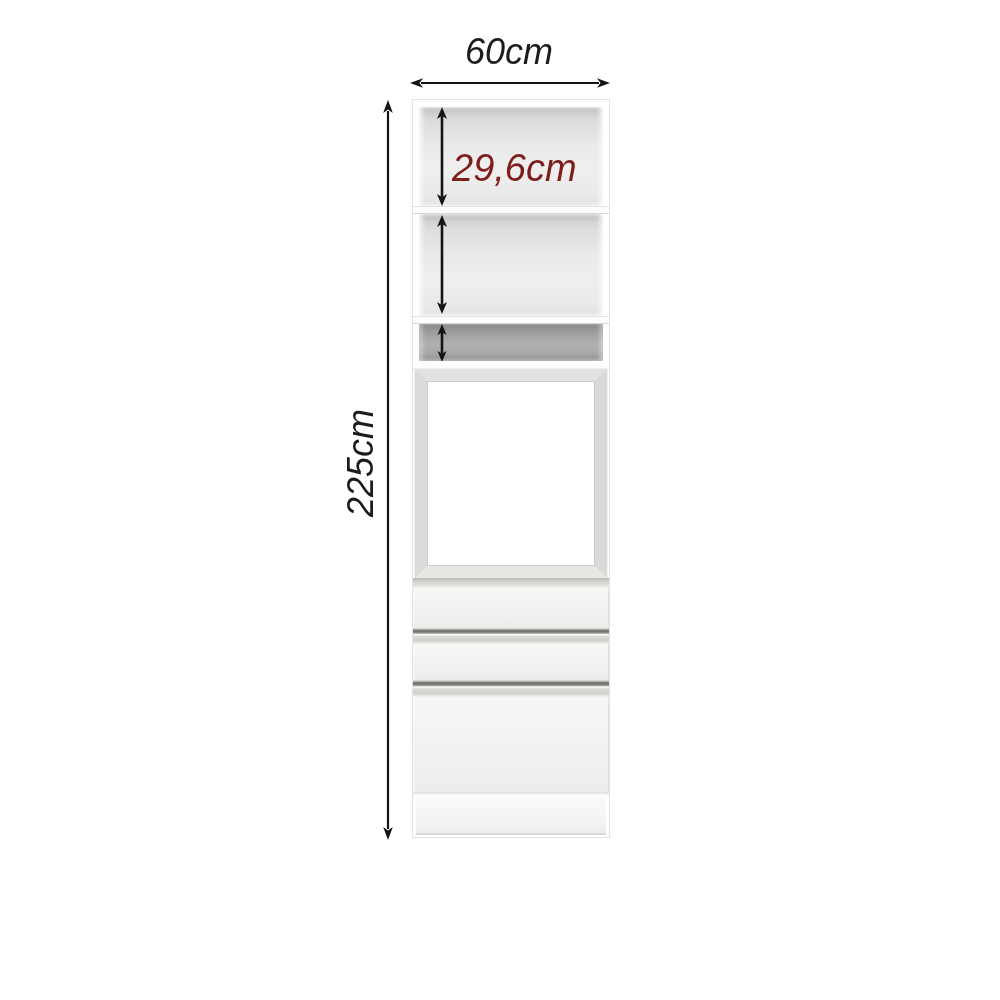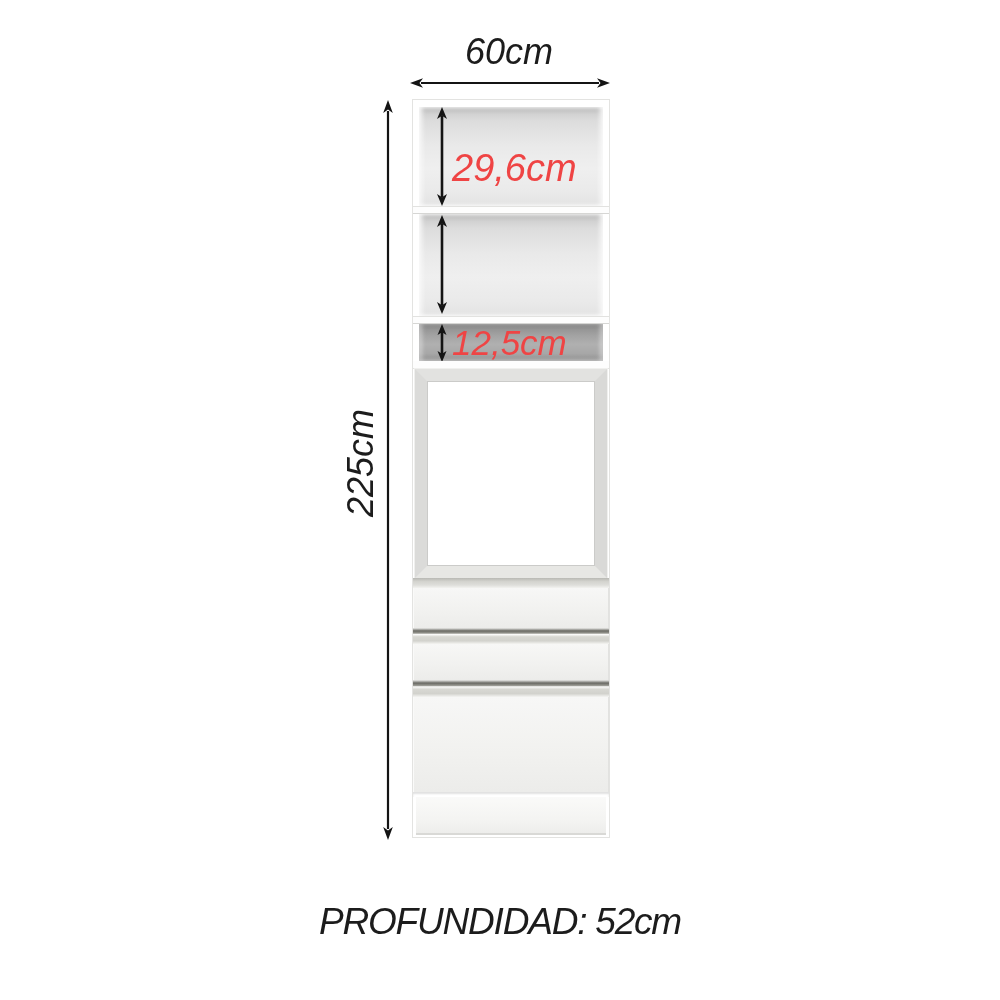--- a/index.html
+++ b/index.html
@@ -164,21 +164,21 @@
     border-bottom: 2px solid #d9d9d6;
     box-sizing: border-box;
   }
   .comp-label {
     position: absolute;
     left: 39px;
     font-size: 38px;
     line-height: 1;
     white-space: nowrap;
     transform: translateY(-50%);
-    color: #ef4444;
+    color: #7f1d1d;
   }
   .comp-label-1 { top: 68px; }
   .comp-label-2 { top: 171px; }
   .comp-label-3 { top: 242px; font-size: 35px; }
 </style>
 </head>
 <body>
 
 <div class="canvas">
 
@@ -216,31 +216,29 @@
     </svg>
 
     <div class="shelf shelf-2"></div>
 
     <div class="niche"></div>
     <svg class="arrow-svg" style="left:21px; top:224px;" width="16" height="38">
       <line x1="8" y1="8" x2="8" y2="30" stroke="#141414" stroke-width="2.6"></line>
       <polygon points="8,0 3.5,11 8,8.2 12.5,11" fill="#141414"></polygon>
       <polygon points="8,38 3.5,27 8,29.8 12.5,27" fill="#141414"></polygon>
     </svg>
-    <div class="comp-label comp-label-3">12,5cm</div>
 
     <div class="band-below-niche"></div>
 
     <div class="oven-opening"></div>
 
     <div class="handle-strip-top"></div>
     <div class="drawer-face drawer-1"></div>
     <div class="handle-band handle-band-1"></div>
     <div class="drawer-face drawer-2"></div>
     <div class="handle-band handle-band-2"></div>
     <div class="drawer-face drawer-3"></div>
 
     <div class="kick-gap"></div>
     <div class="kick-plate"></div>
   </div>
 
-  <div class="dim-label depth-label">PROFUNDIDAD: 52cm</div>
 </div>
 
 </body></html>

